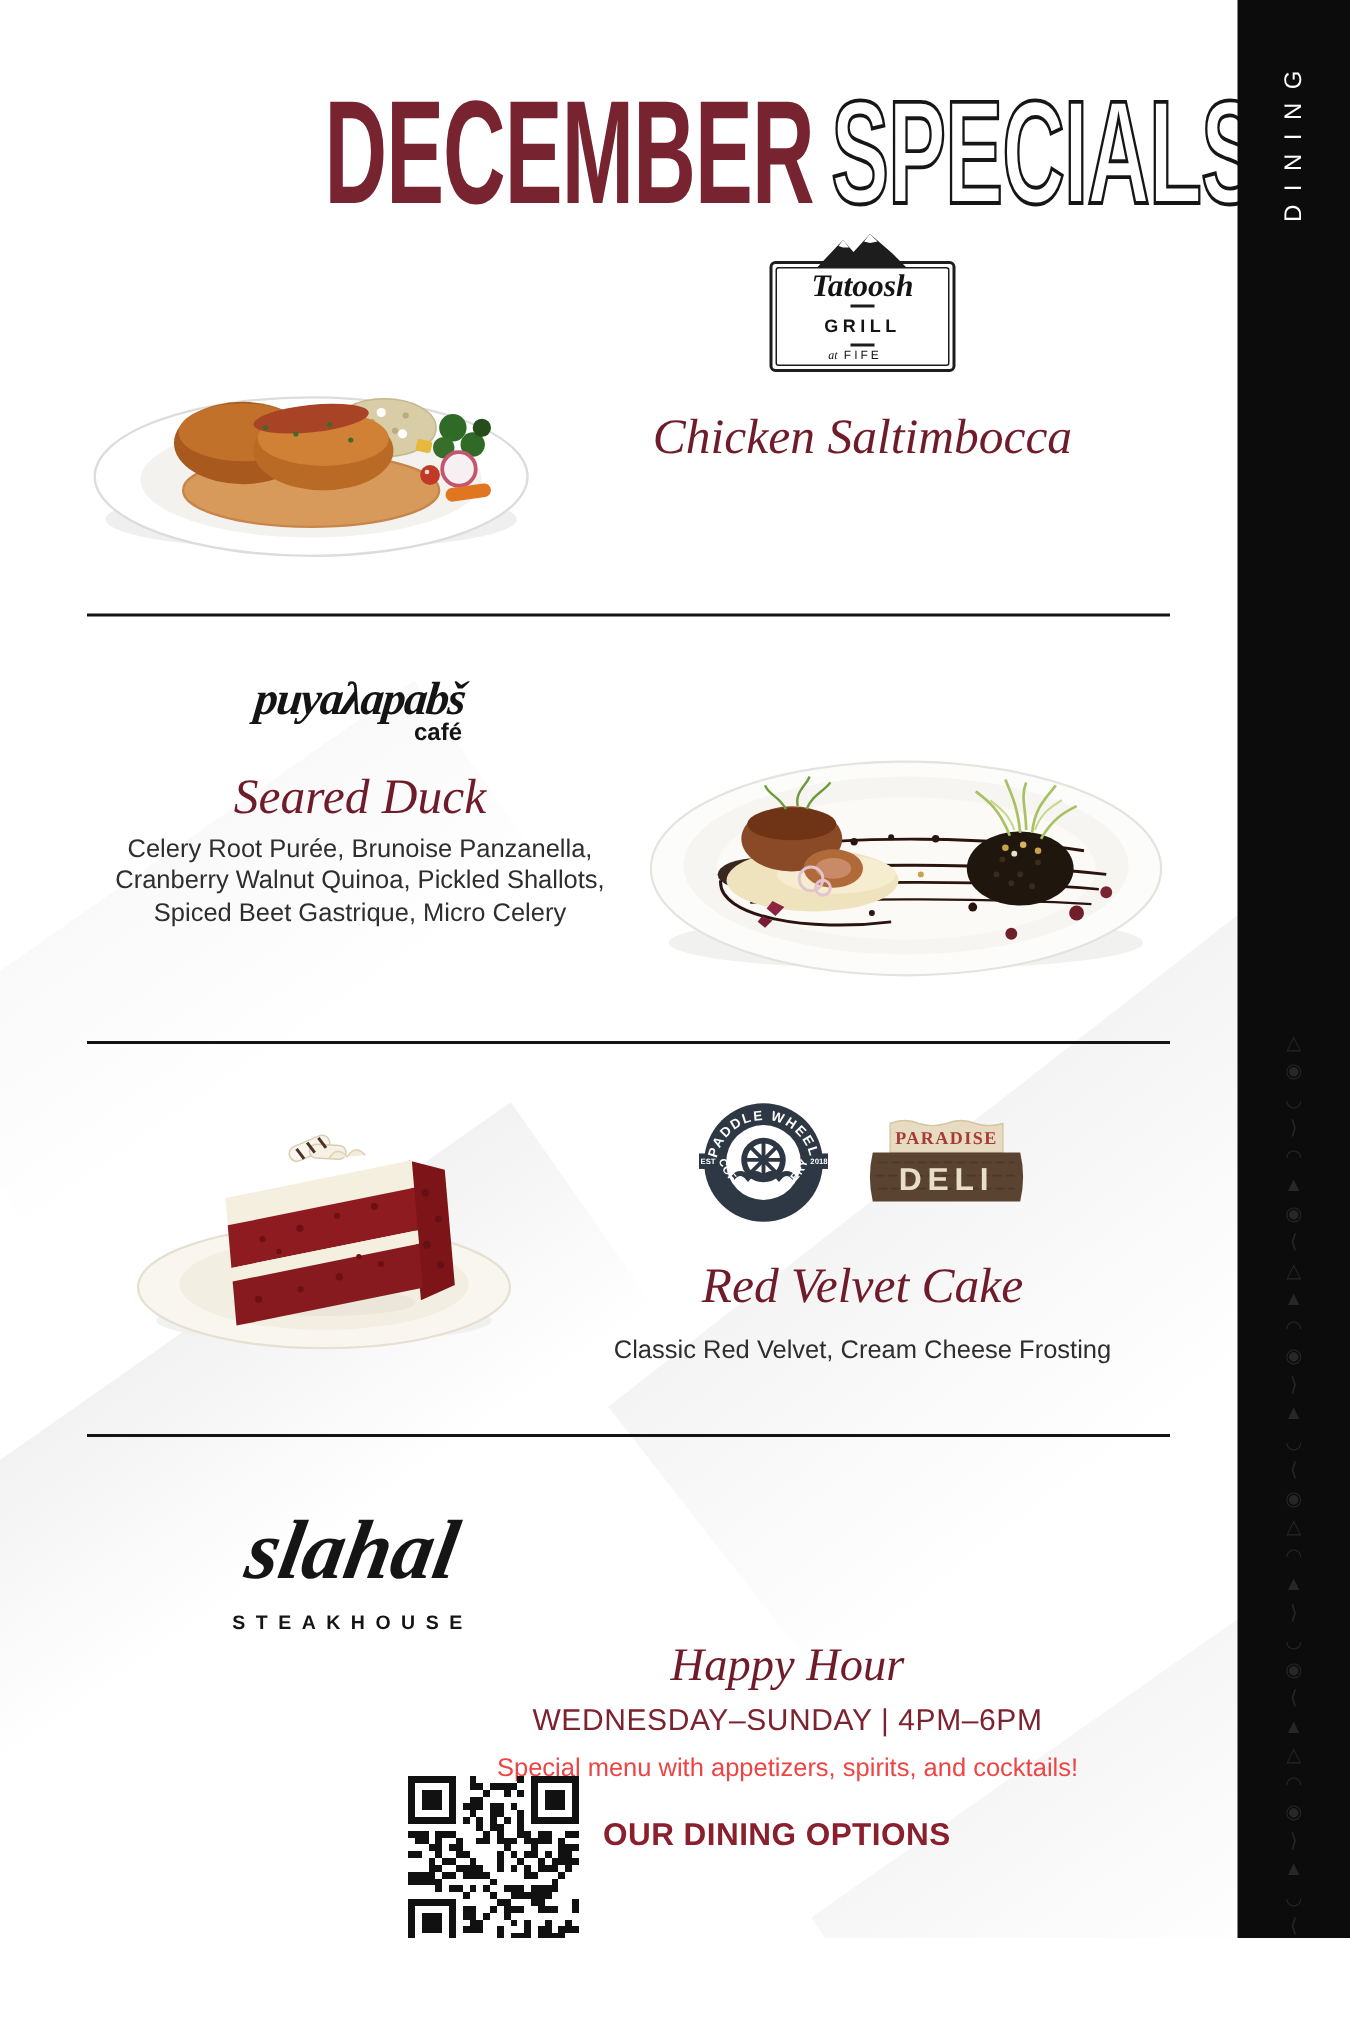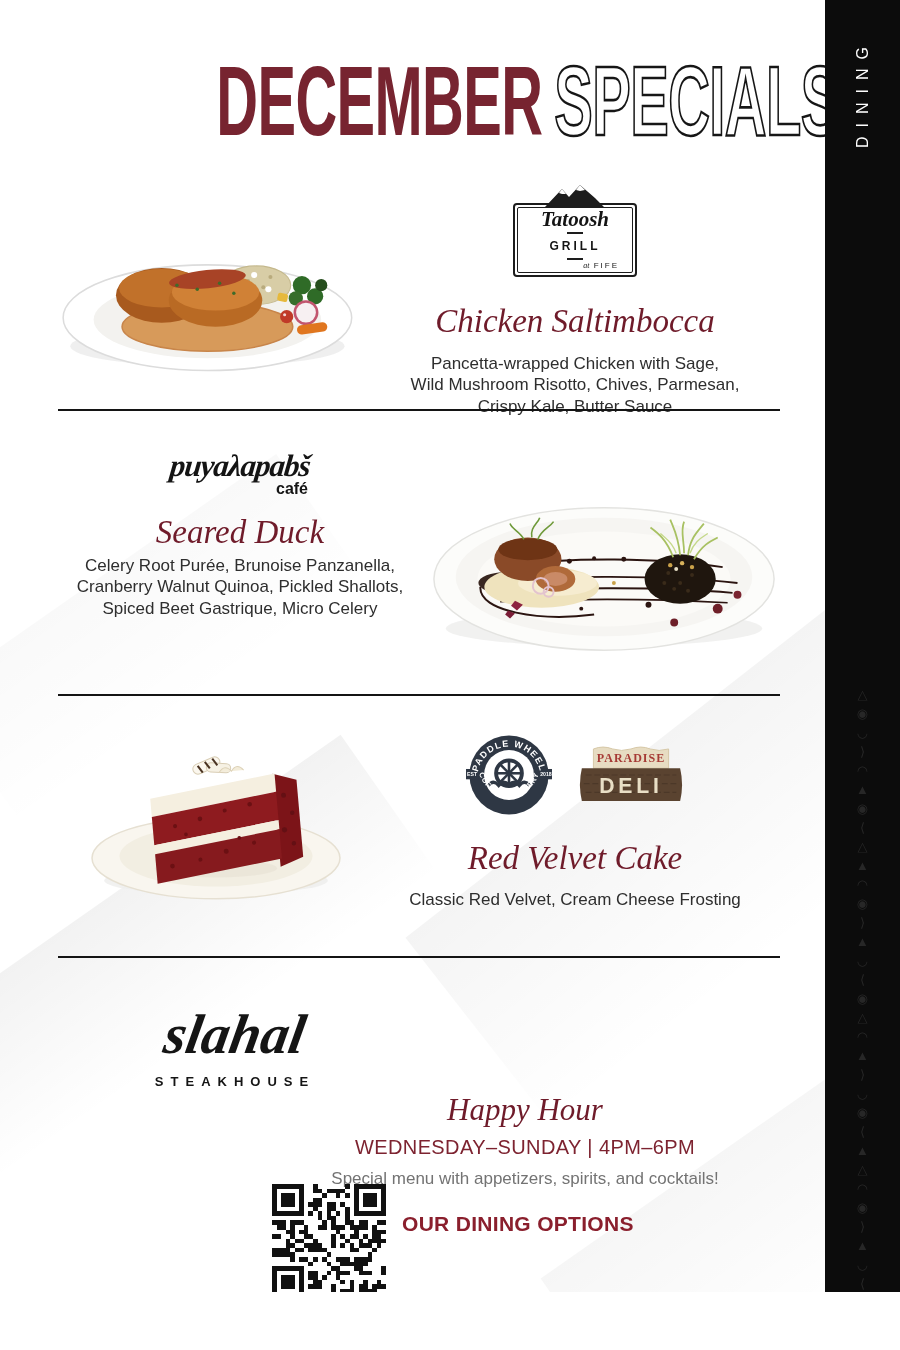--- a/index.html
+++ b/index.html
@@ -47,34 +47,34 @@
   .tatoosh { display:inline-block; }
   .tatoosh-mountain { display:block; margin:0 auto -5px auto; position:relative; z-index:2; }
   .tatoosh-badge { position:relative; width:124px; padding:4px 6px 5px 6px; background:#fff;
                    border:2px solid #1d1d1d; border-radius:4px; z-index:1; }
   .tatoosh-badge::after { content:""; position:absolute; inset:2px; border:1px solid #1d1d1d; border-radius:2px; }
   .tatoosh-script { font-family:"Liberation Serif", serif; font-style:italic; font-weight:bold;
                     font-size:21px; color:#141414; line-height:1; }
   .tatoosh-grill-row { display:flex; align-items:center; justify-content:center; gap:5px; margin-top:2px;flex-direction:column; }
   .tatoosh-grill-row .ln { width:16px; height:2px; background:#1d1d1d; }
   .tatoosh-grill { font-size:12px; font-weight:bold; letter-spacing:3px; color:#141414; }
-  .tatoosh-fife { font-size:8px; letter-spacing:2px; color:#141414; text-align:right; padding-right:10px; margin-top:1px; }
+  .tatoosh-fife { font-size:8px; letter-spacing:2px; color:#141414; text-align:center; padding-right:10px; margin-top:1px; }
   .tatoosh-fife .at { font-family:"Liberation Serif", serif; font-style:italic; letter-spacing:0; font-size:8px; }
   
   .puyallup-script { font-family:"Liberation Serif", serif; font-style:italic; font-weight:bold;
                      font-size:31px; color:#141414; transform:skewX(-6deg); display:inline-block; letter-spacing:-1px; }
   .puyallup-sub { font-size:16px; color:#141414; font-weight:bold; margin-top:-4px; transform:translateX(52px); }
   
   .slahal-script { font-family:"Liberation Serif", serif; font-style:italic; font-weight:bold;
                    font-size:56px; color:#151515; transform:skewX(-10deg); display:inline-block; }
   .slahal-sub { font-size:13px; font-weight:bold; letter-spacing:7px; color:#151515; margin-top:8px; }
   
   .hh-title { font-family:"Liberation Serif", serif; font-style:italic; font-size:31px; color:#6f1b2a; }
   .hh-sched { margin-top:8px; font-size:20px; font-weight:normal; color:#7d2330; letter-spacing:0.4px; }
-  .hh-note  { margin-top:10px; font-size:17px; color:#737373; }
+  .hh-note  { margin-top:10px; font-size:17px; color:#ef4444; }
   
   .qr { position:absolute; left:272px; top:1184px; width:114px; height:114px; }
   .cta { position:absolute; left:402px; top:1210px; font-size:21px; line-height:27px;
          font-weight:bold; color:#8a1f2d; letter-spacing:0.3px; }
   .logo-row { display:flex; justify-content:center; align-items:center; gap:26px; height:90px; }
 </style>
 </head>
 <body>
 
 <div id="poster">
@@ -117,45 +117,40 @@
       <circle cx="237" cy="71" r="7" fill="#376e2b"></circle>
         <circle cx="262" cy="58" r="6" fill="#254d1c"></circle>
       <circle cx="247" cy="85" r="11" fill="#f7f0f2" stroke="#c2566f" stroke-width="2.5"></circle>
       <circle cx="228" cy="89" r="6.5" fill="#c03a28"></circle>
         <circle cx="226" cy="87" r="1.5" fill="#ffffff" opacity="0.8"></circle>
       <rect x="238" y="96" width="30" height="9" rx="4.5" fill="#e0761f" transform="rotate(-8 253 100)"></rect>
       <rect x="219" y="66" width="10" height="8" rx="2" fill="#e6b93c" transform="rotate(12 224 70)"></rect>
     </svg>
   </div>
 
-  <div class="col" style="left:370px;top:184px;width:410px;">
+  <div class="col" style="left:370px;top:155px;width:410px;">
     <div class="tatoosh">
       <svg class="tatoosh-mountain" width="66" height="24" viewBox="0 0 66 24">
         <path d="M3,23 L20,5 L27,13 L38,1 L53,14 L62,23 Z" fill="#1d1d1d"></path>
         <path d="M20,5 L24,10 L20,10 L17,9 Z M38,1 L43,6 L38,7 L34,6 Z" fill="#ffffff"></path>
       </svg>
       <div class="tatoosh-badge">
         <div class="tatoosh-script">Tatoosh</div>
         <div class="tatoosh-grill-row">
           <span class="ln"></span>
           <span class="tatoosh-grill">GRILL</span>
           <span class="ln"></span>
         </div>
         <div class="tatoosh-fife">
           <span class="at">at</span>
           <span>FIFE</span>
         </div>
       </div>
     </div>
     <div class="dish-title" style="margin-top:26px;">Chicken Saltimbocca</div>
-    <div class="desc" style="margin-top:12px;">
-      <div>Pancetta-wrapped Chicken with Sage,</div>
-      <div>Wild Mushroom Risotto, Chives, Parmesan,</div>
-      <div>Crispy Kale, Butter Sauce</div>
-    </div>
   </div>
 
   <div class="hr" style="top:409px;"></div>
 
   <div class="col" style="left:40px;top:448px;width:400px;">
     <div>
       <div><span class="puyallup-script">puyaλapabš</span></div>
       <div class="puyallup-sub">café</div>
     </div>
     <div class="dish-title" style="margin-top:16px;">Seared Duck</div>

